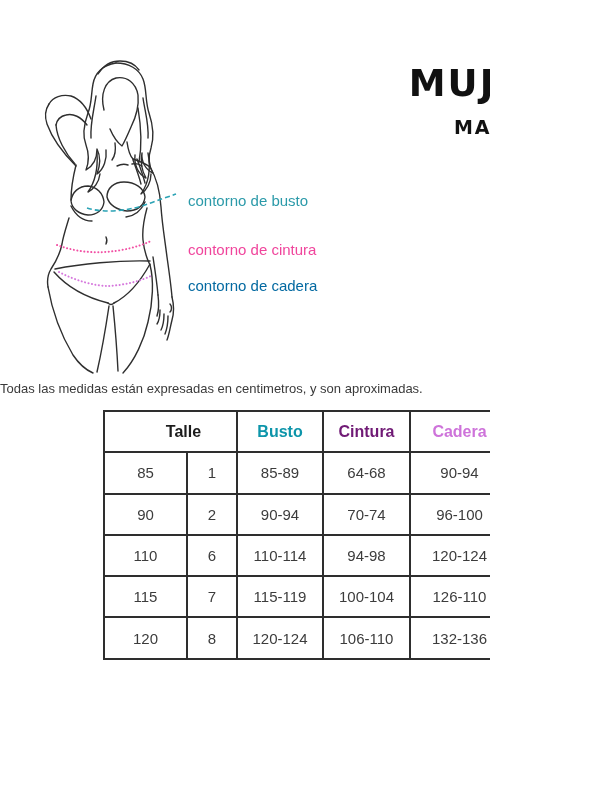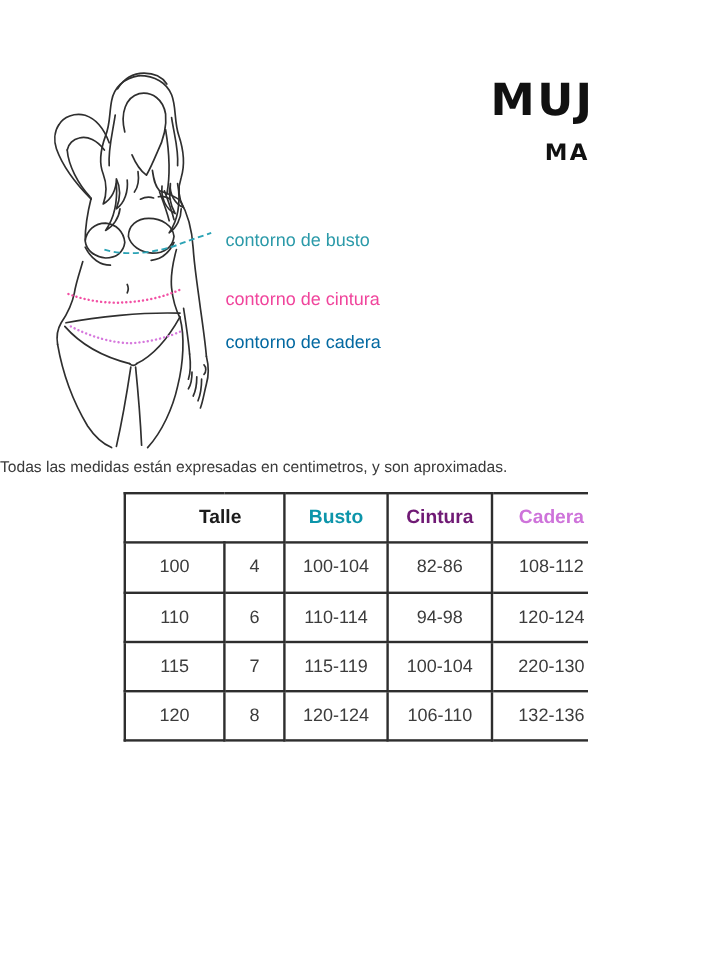--- a/index.html
+++ b/index.html
@@ -126,39 +126,46 @@
     <thead>
       <tr>
         <th colspan="2" style="color: rgb(28, 28, 28); padding-left: 26px;">Talle</th>
         <th style="color: rgb(13, 149, 170);">Busto</th>
         <th style="color: #701a75;">Cintura</th>
         <th style="color: rgb(206, 115, 218); margin-left: 24px;">Cadera</th>
       </tr>
     </thead>
     <tbody>
         <tr>
-          <td>100</td>
-          <td>4</td>
-          <td>100-104</td>
-          <td>82-86</td>
-          <td>108-112</td>
+          <td>85</td>
+          <td>1</td>
+          <td>85-89</td>
+          <td>64-68</td>
+          <td>90-94</td>
+        </tr>
+        <tr>
+          <td>90</td>
+          <td>2</td>
+          <td>90-94</td>
+          <td>70-74</td>
+          <td>96-100</td>
         </tr>
         <tr>
           <td>110</td>
           <td>6</td>
           <td>110-114</td>
           <td>94-98</td>
           <td>120-124</td>
         </tr>
         <tr>
           <td>115</td>
           <td>7</td>
           <td>115-119</td>
           <td>100-104</td>
-          <td>220-130</td>
+          <td>126-110</td>
         </tr>
         <tr>
           <td>120</td>
           <td>8</td>
           <td>120-124</td>
           <td>106-110</td>
           <td>132-136</td>
         </tr>
       </tbody>
   </table>

